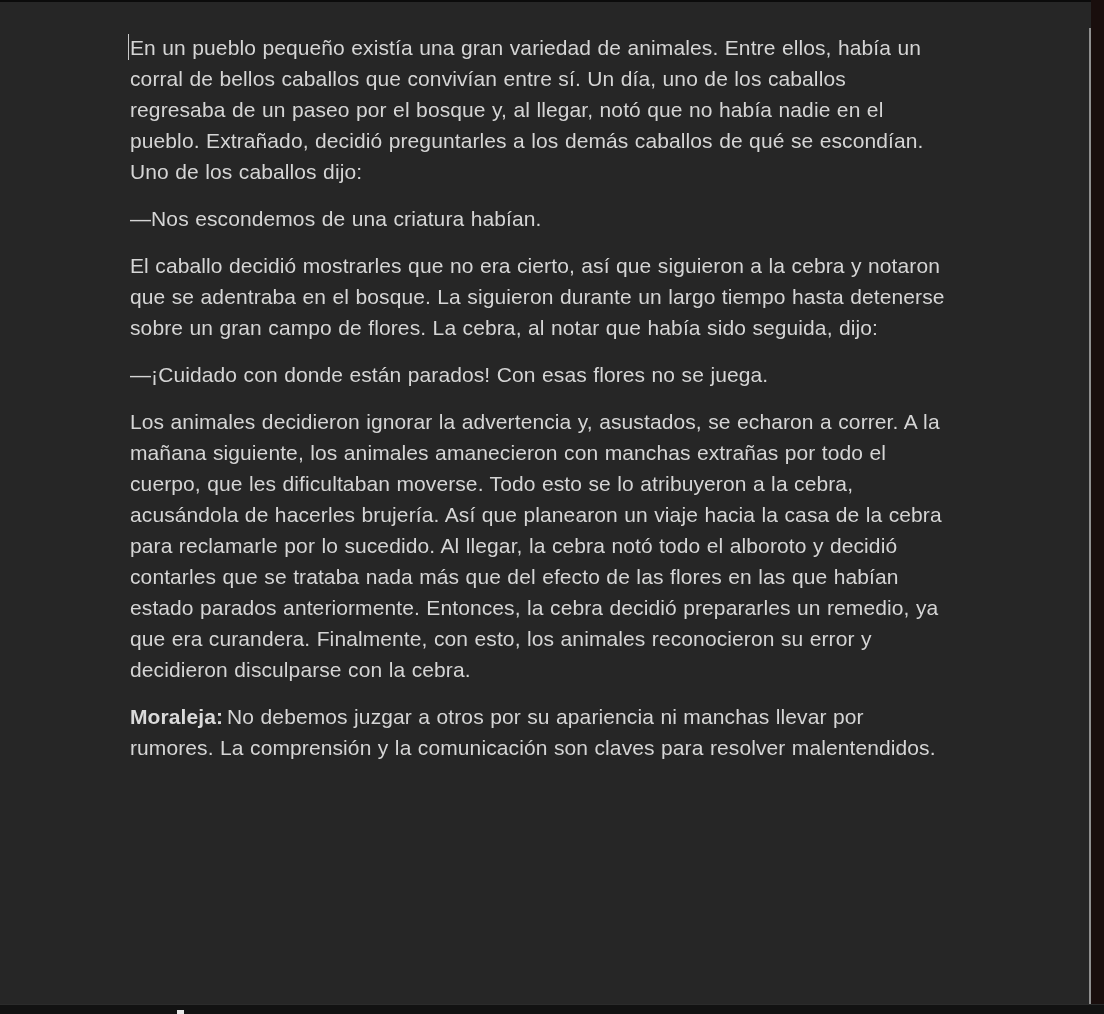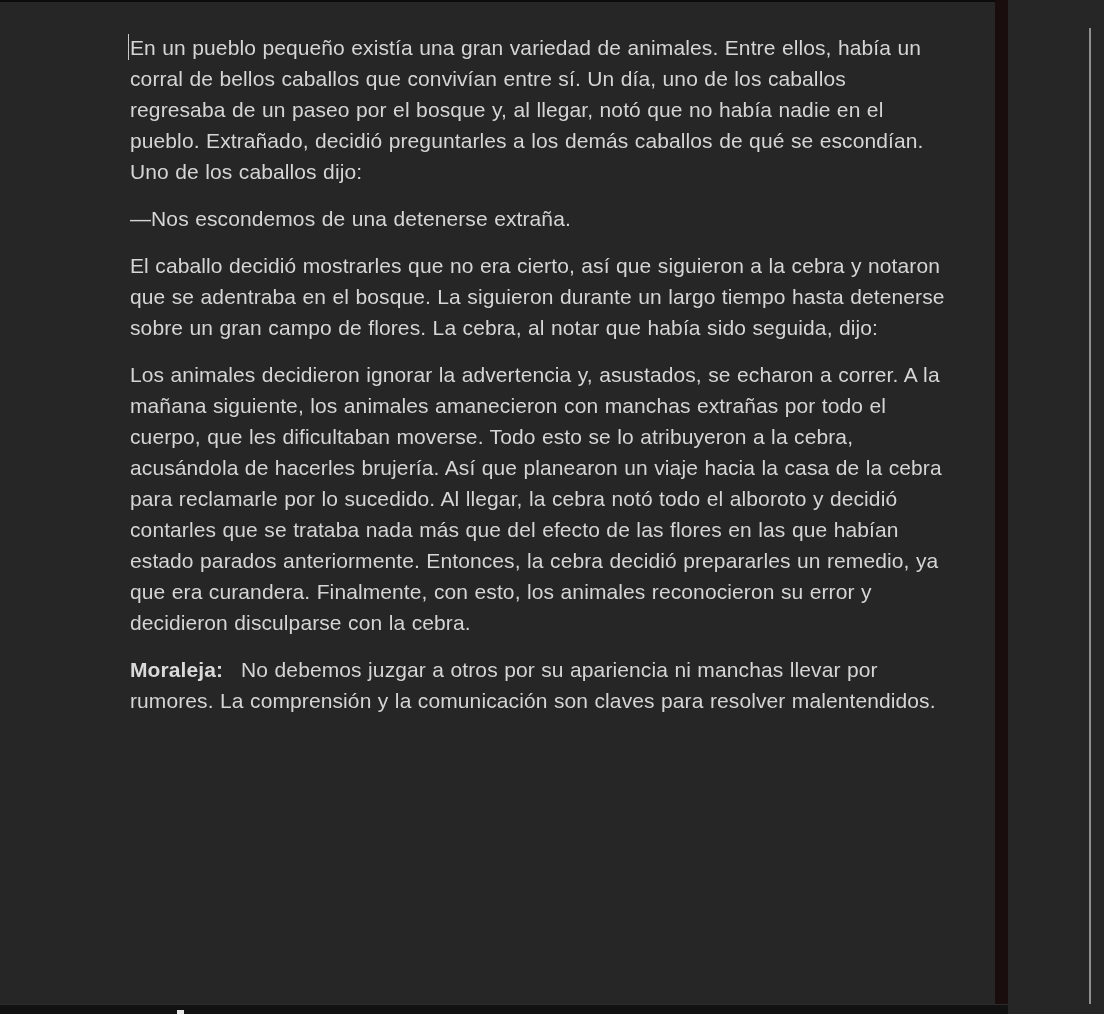--- a/index.html
+++ b/index.html
@@ -6,21 +6,21 @@
     margin: 0;
     padding: 0;
     background: #262626;
     width: 1104px;
     height: 1014px;
     overflow: hidden;
     font-family: "Liberation Sans", "DejaVu Sans", sans-serif;
   }
   .stage {
     position: relative;
-    width: 1008px;
+    width: 1104px;
     height: 1014px;
     background: #262626;
   }
   .top-edge {
     position: absolute;
     left: 0; top: 0;
     width: 100%; height: 2px;
     background: #0b0b0b;
   }
   .editor-area {
@@ -39,21 +39,21 @@
     margin: 0 0 16px 0;
     font-size: 21px;
     line-height: 31px;
     color: #d5d5d5;
     letter-spacing: 0.1px;
     word-spacing: 0.5px;
   }
   .para strong {
     font-weight: 700;
     color: #dadada;
-    margin-right: 18px;
+    margin-right: 4px;
   }
   .caret {
     display: inline-block;
     width: 1px;
     height: 26px;
     background: #c8c8c8;
     vertical-align: -5px;
     margin-right: 1px;
     margin-left: -2px;
   }
@@ -96,26 +96,27 @@
 
 <div class="stage">
 
   <div class="top-edge"></div>
 
   <div class="editor-area">
     <div class="content">
 
       <p class="para"><span class="caret"></span><span>En un pueblo pequeño existía una gran variedad de animales. Entre ellos, había un corral de bellos caballos que convivían entre sí. Un día, uno de los caballos regresaba de un paseo por el bosque y, al llegar, notó que no había nadie en el pueblo. Extrañado, decidió preguntarles a los demás caballos de qué se escondían. Uno de los caballos dijo:</span></p>
 
-      <p class="para"><span>—Nos escondemos de una detenerse extraña.</span></p>
+      <p class="para"><span>—Nos escondemos de una criatura habían.</span></p>
 
 
 
       <p class="para"><span>El caballo decidió mostrarles que no era cierto, así que siguieron a la cebra y notaron que se adentraba en el bosque. La siguieron durante un largo tiempo hasta detenerse sobre un gran campo de flores. La cebra, al notar que había sido seguida, dijo:</span></p>
 
+      <p class="para"><span>—¡Cuidado con donde están parados! Con esas flores no se juega.</span></p>
 
       <p class="para"><span>Los animales decidieron ignorar la advertencia y, asustados, se echaron a correr. A la mañana siguiente, los animales amanecieron con manchas extrañas por todo el cuerpo, que les dificultaban moverse. Todo esto se lo atribuyeron a la cebra, acusándola de hacerles brujería. Así que planearon un viaje hacia la casa de la cebra para reclamarle por lo sucedido. Al llegar, la cebra notó todo el alboroto y decidió contarles que se trataba nada más que del efecto de las flores en las que habían estado parados anteriormente. Entonces, la cebra decidió prepararles un remedio, ya que era curandera. Finalmente, con esto, los animales reconocieron su error y decidieron disculparse con la cebra.</span></p>
 
       <p class="para moral"><strong>Moraleja:</strong><span>No debemos juzgar a otros por su apariencia ni manchas llevar por rumores. La comprensión y la comunicación son claves para resolver malentendidos.</span></p>
 
     </div>
   </div>
 
   <div class="right-strip"></div>
   <div class="right-border-line"></div>

